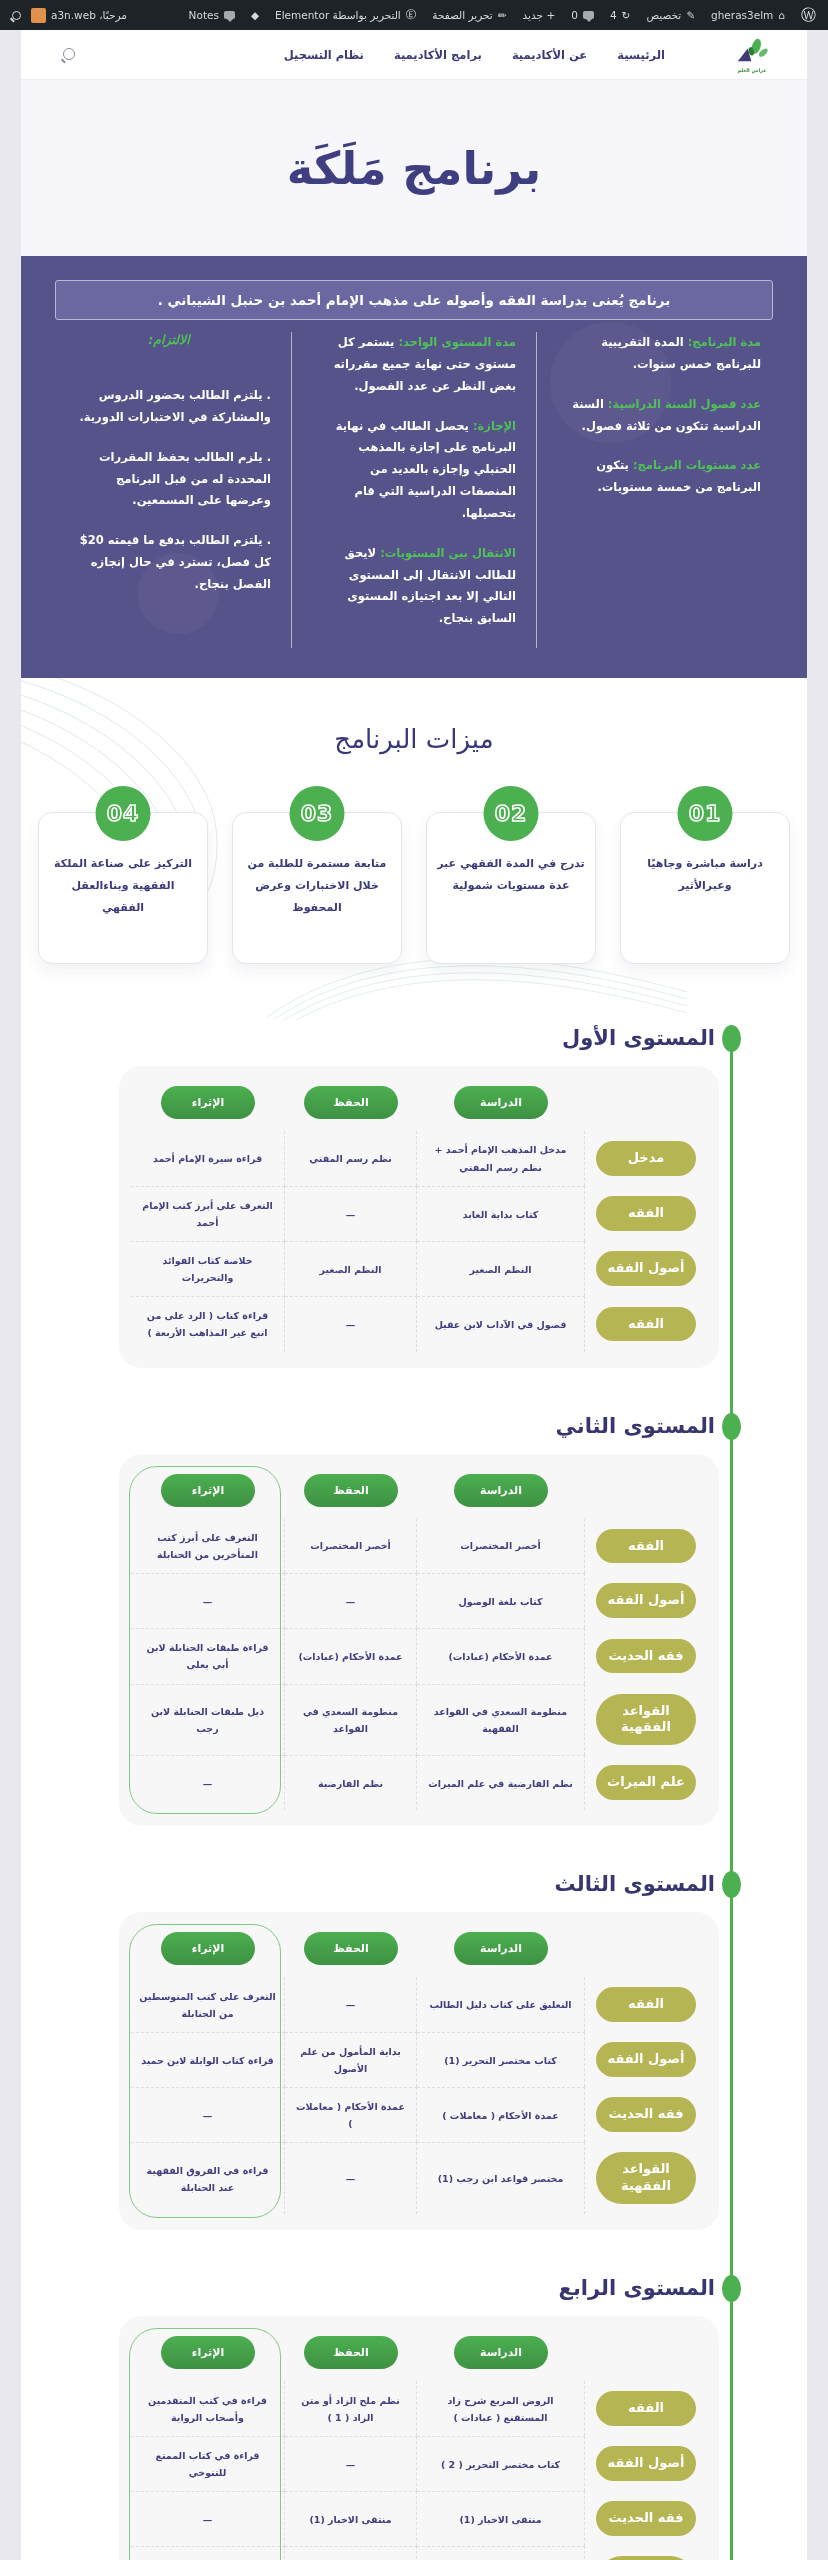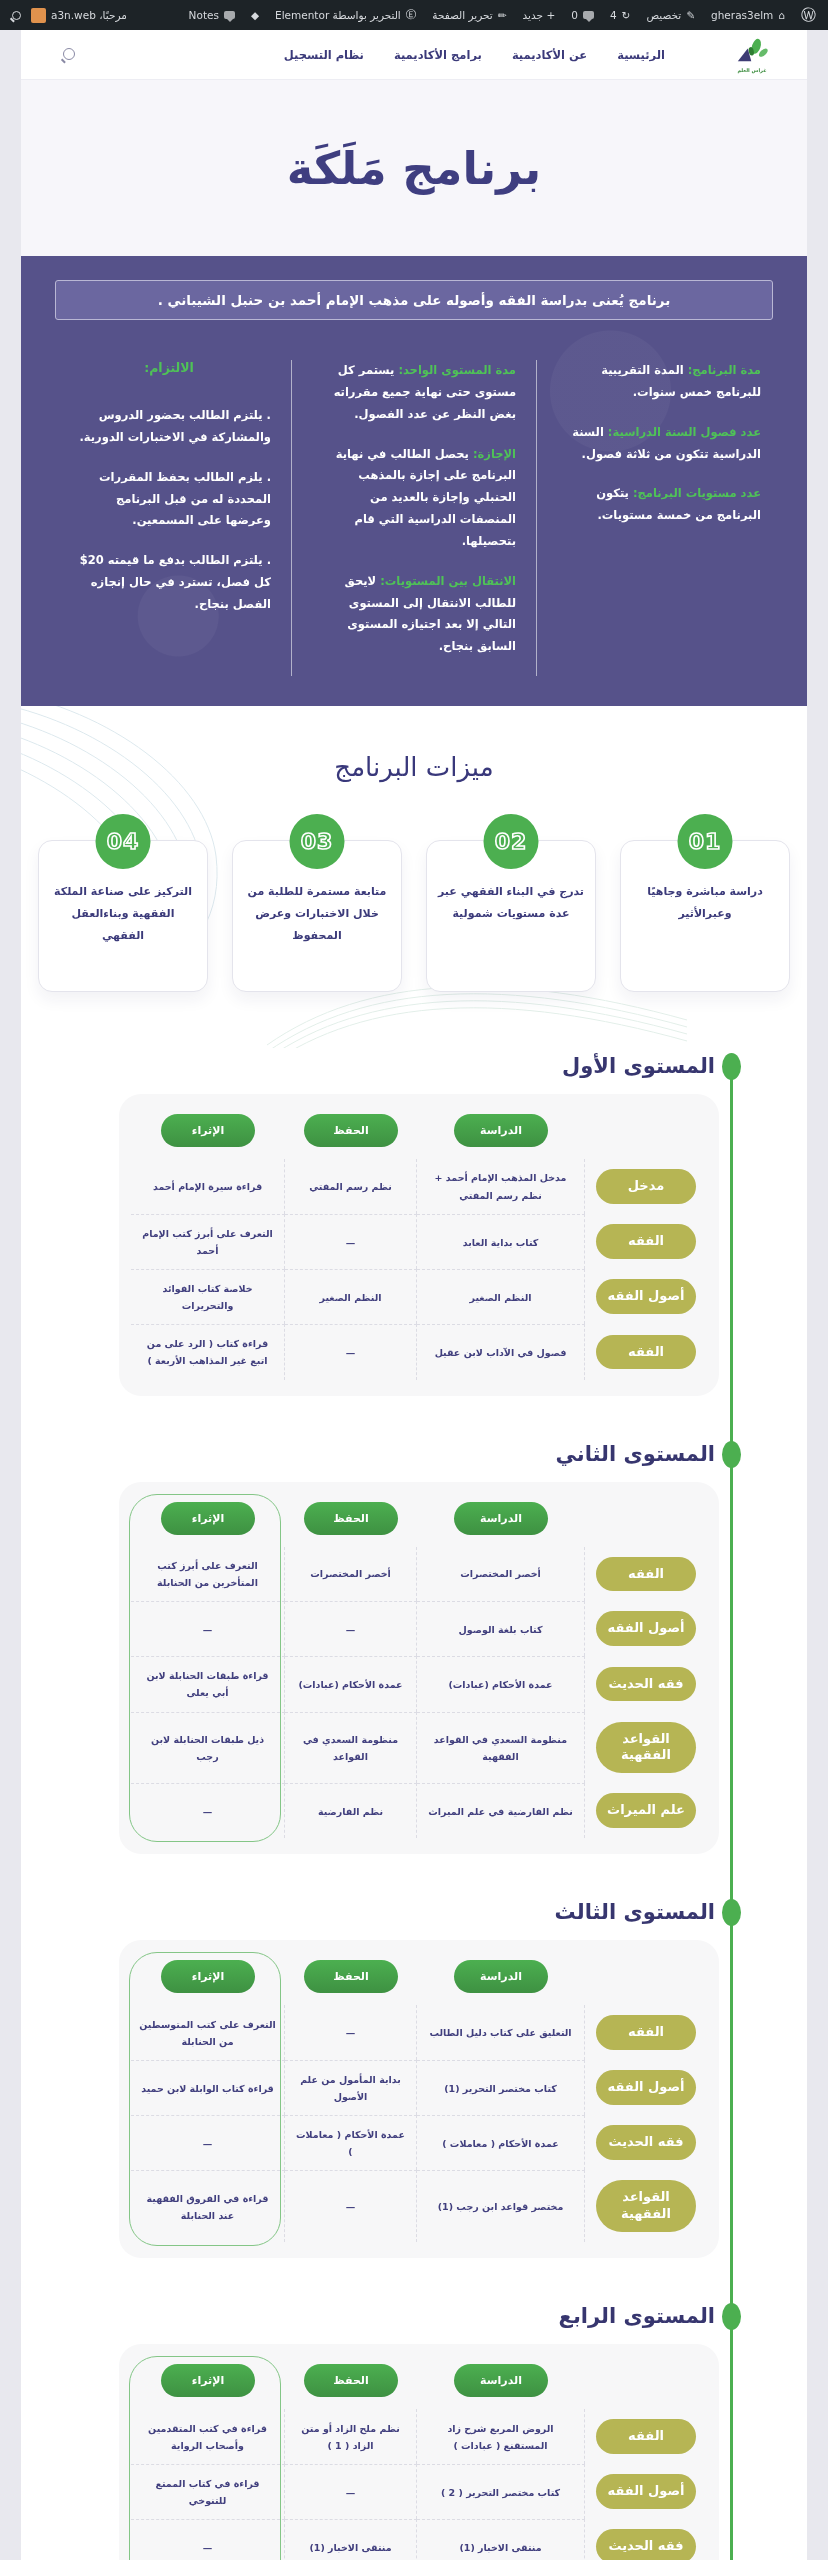--- a/index.html
+++ b/index.html
@@ -40,28 +40,28 @@
   
   .hero { height:176px; background:#f7f6fa; display:flex; align-items:center; justify-content:center; }
   .hero-title { font-size:45px; font-weight:bold; color:#3f3e80; }
   
   .about { background:#56528a; padding:24px 26px 30px;
     background-image:radial-gradient(circle at 20% 80%, rgba(255,255,255,0.04) 0 40px, transparent 41px),
                      radial-gradient(circle at 75% 30%, rgba(255,255,255,0.04) 0 60px, transparent 61px); }
   .about-banner {
     background:#6b67a0; border:1px solid #b9b7d4; border-radius:3px;
     color:#fff; font-weight:bold; font-size:13.5px; text-align:center;
-    padding:11px 10px; margin:0 8px 40px;
+    padding:11px 10px; margin:0 8px 12px;
   }
   .info-cols { display:flex; }
   .info-col { flex:1; padding:0 20px; text-align:center; }
   .info-col + .info-col { border-inline-start:1px solid rgba(255,255,255,0.55); }
   .info-item { font-size:11.5px; font-weight:bold; color:#fff; line-height:1.9; margin-bottom:18px;text-align:right; }
   .info-label { color:#4fc257; }
-  .commit-title { color:#4fc257; font-size:12.5px; font-weight:bold; margin-bottom:30px; }
+  .commit-title { color:#4fc257; font-size:12.5px; font-weight:bold; margin-bottom:38px;font-style:italic; }
   
   .features { background:#fff; position:relative; padding:46px 0 56px; overflow:hidden; }
   .features-title { text-align:center; font-size:26px; font-weight:normal; color:#39387b; margin-bottom:58px; position:relative; z-index:2; }
   .cards { display:flex; justify-content:center; gap:24px; position:relative; z-index:2; }
   .feature-card {
     width:170px; min-height:152px; background:#fff;
     border:1px solid #e4e4ec; border-radius:14px;
     box-shadow:0 8px 16px rgba(40,40,80,0.06);
     position:relative; padding:40px 10px 14px; text-align:center;
     font-size:11px; font-weight:bold; color:#3b3a7a; line-height:2.0;
@@ -244,21 +244,21 @@
     <h2 class="features-title">ميزات البرنامج</h2>
     <div class="cards">
 
         <div class="feature-card">
           <div class="feature-num">01</div>
           <div>دراسة مباشرة وجاهيًا وعبرالأثير</div>
         </div>
 
         <div class="feature-card">
           <div class="feature-num">02</div>
-          <div>تدرج في البناء الفقهي عبر عدة مستويات شمولية</div>
+          <div>تدرج في المدة الفقهي عبر عدة مستويات شمولية</div>
         </div>
 
         <div class="feature-card">
           <div class="feature-num">03</div>
           <div>متابعة مستمرة للطلبة من خلال الاختبارات وعرض المحفوظ</div>
         </div>
 
         <div class="feature-card">
           <div class="feature-num">04</div>
           <div>التركيز على صناعة الملكة الفقهية وبناءالعقل الفقهي</div>

